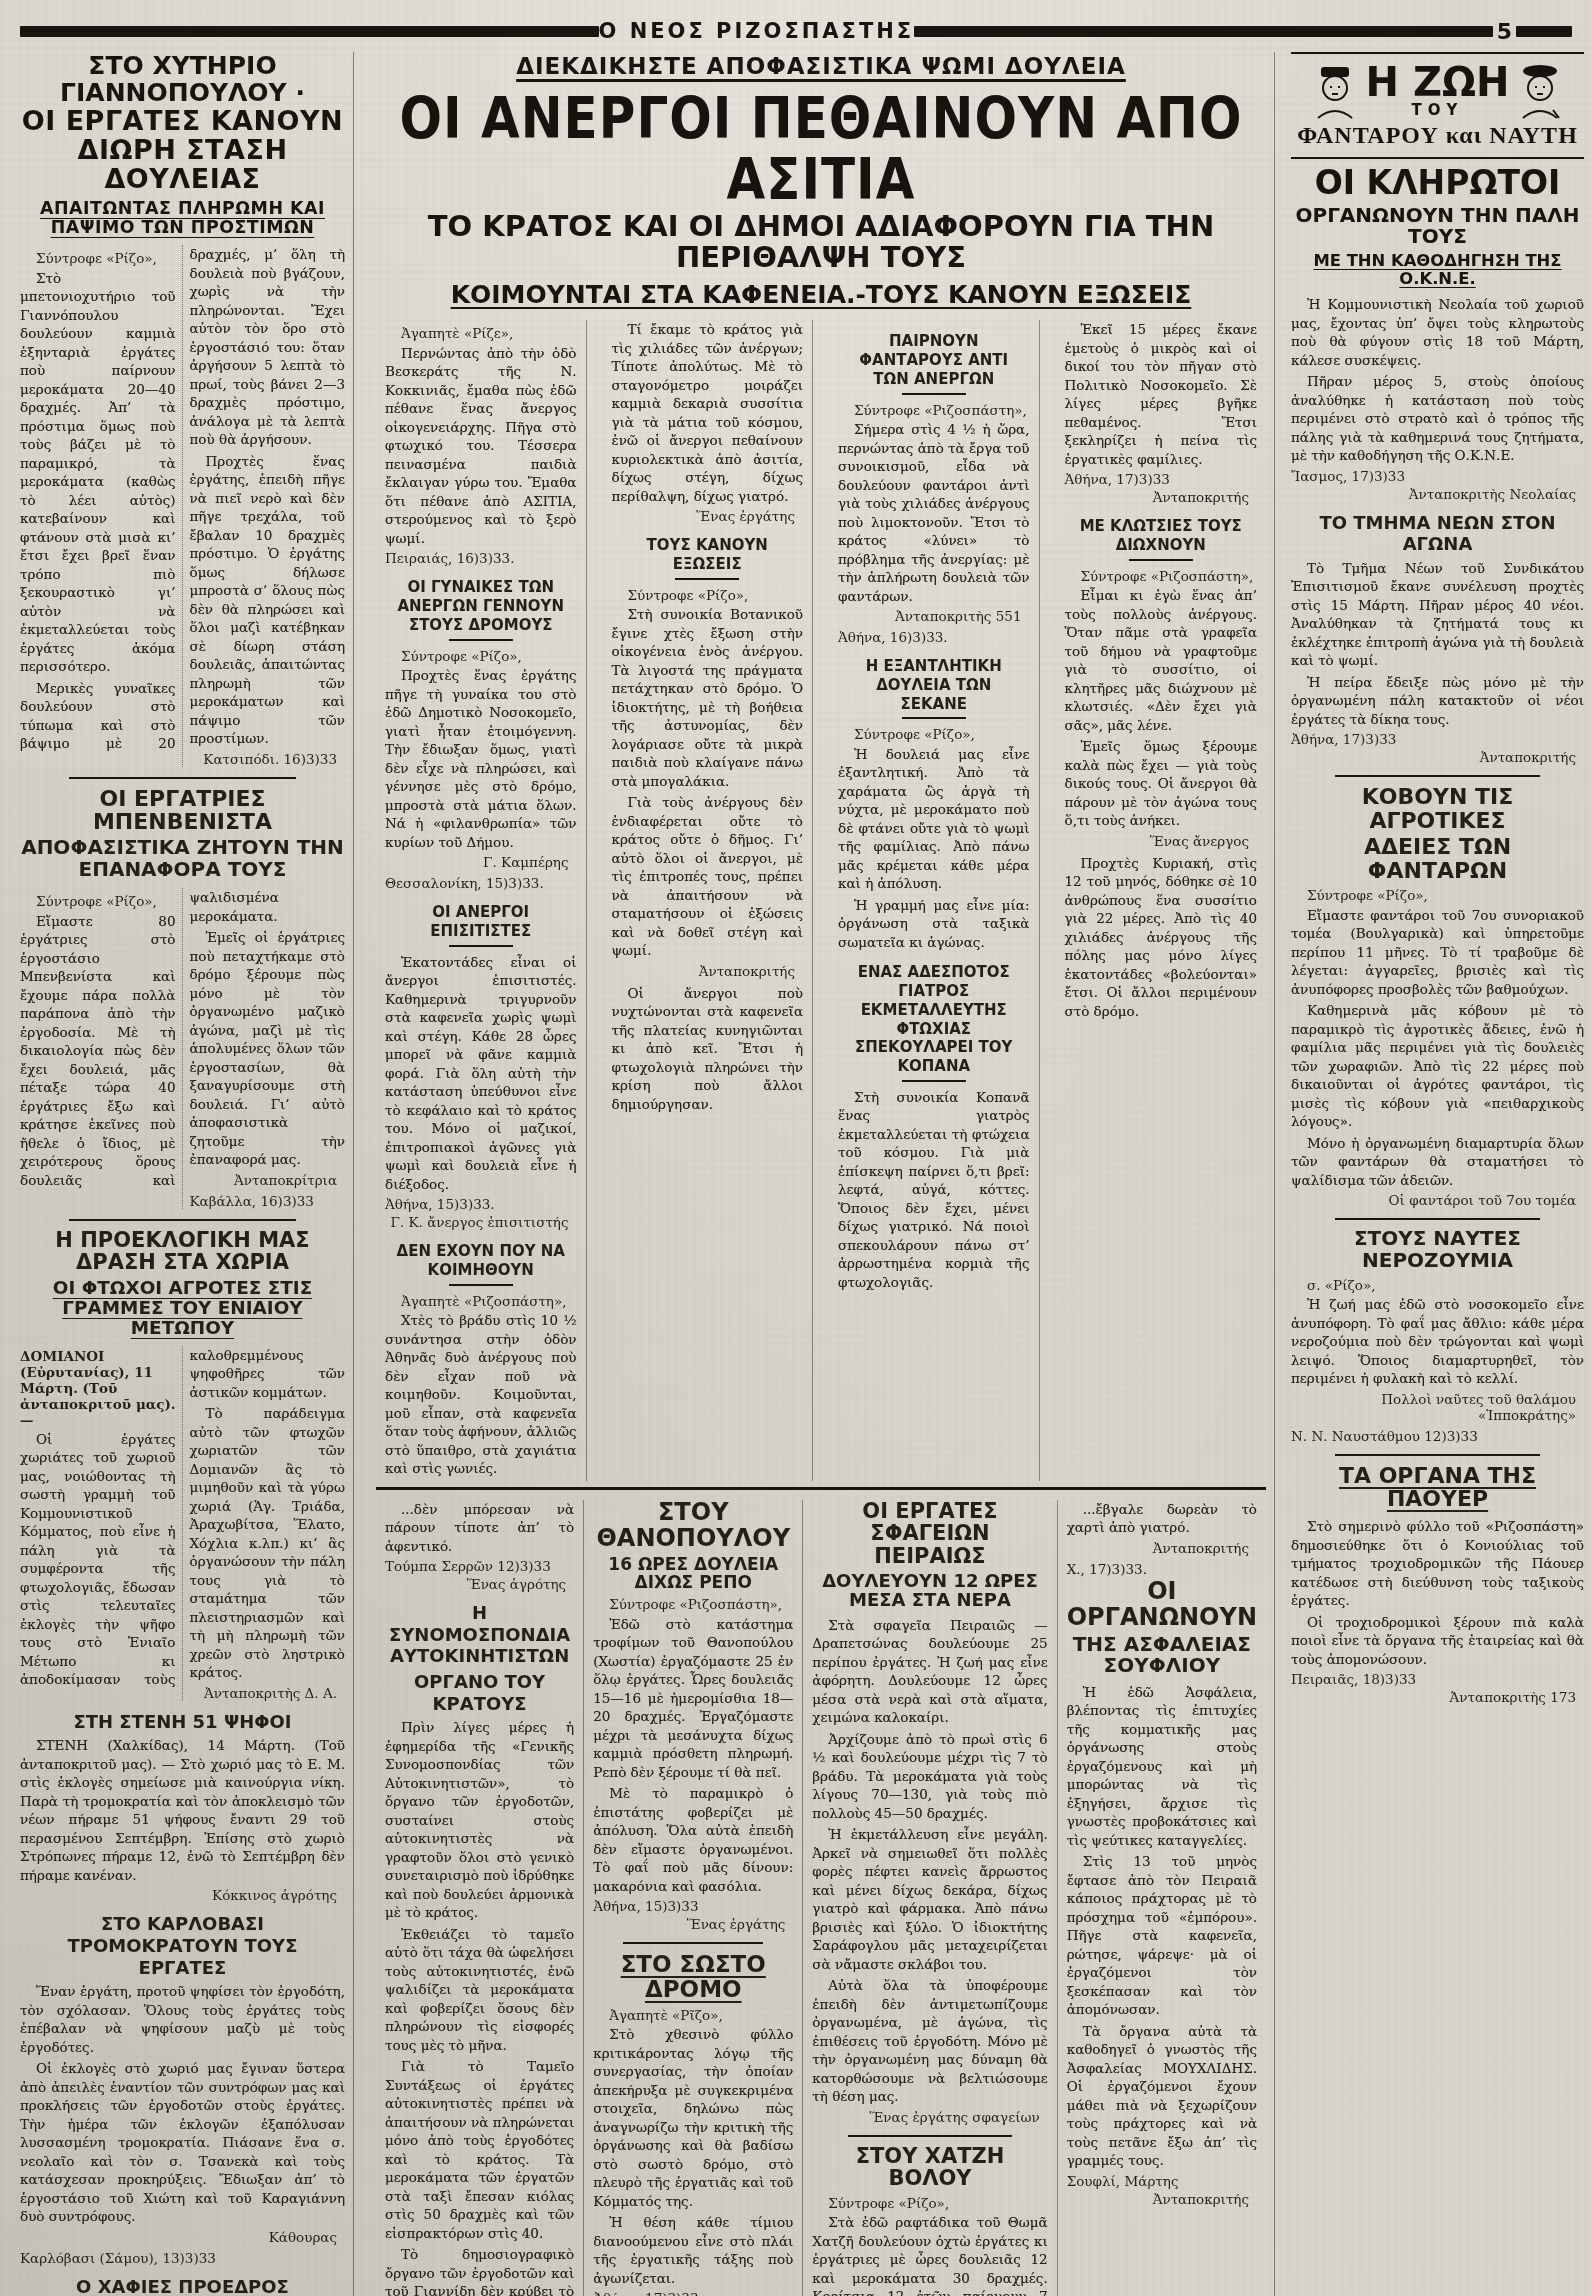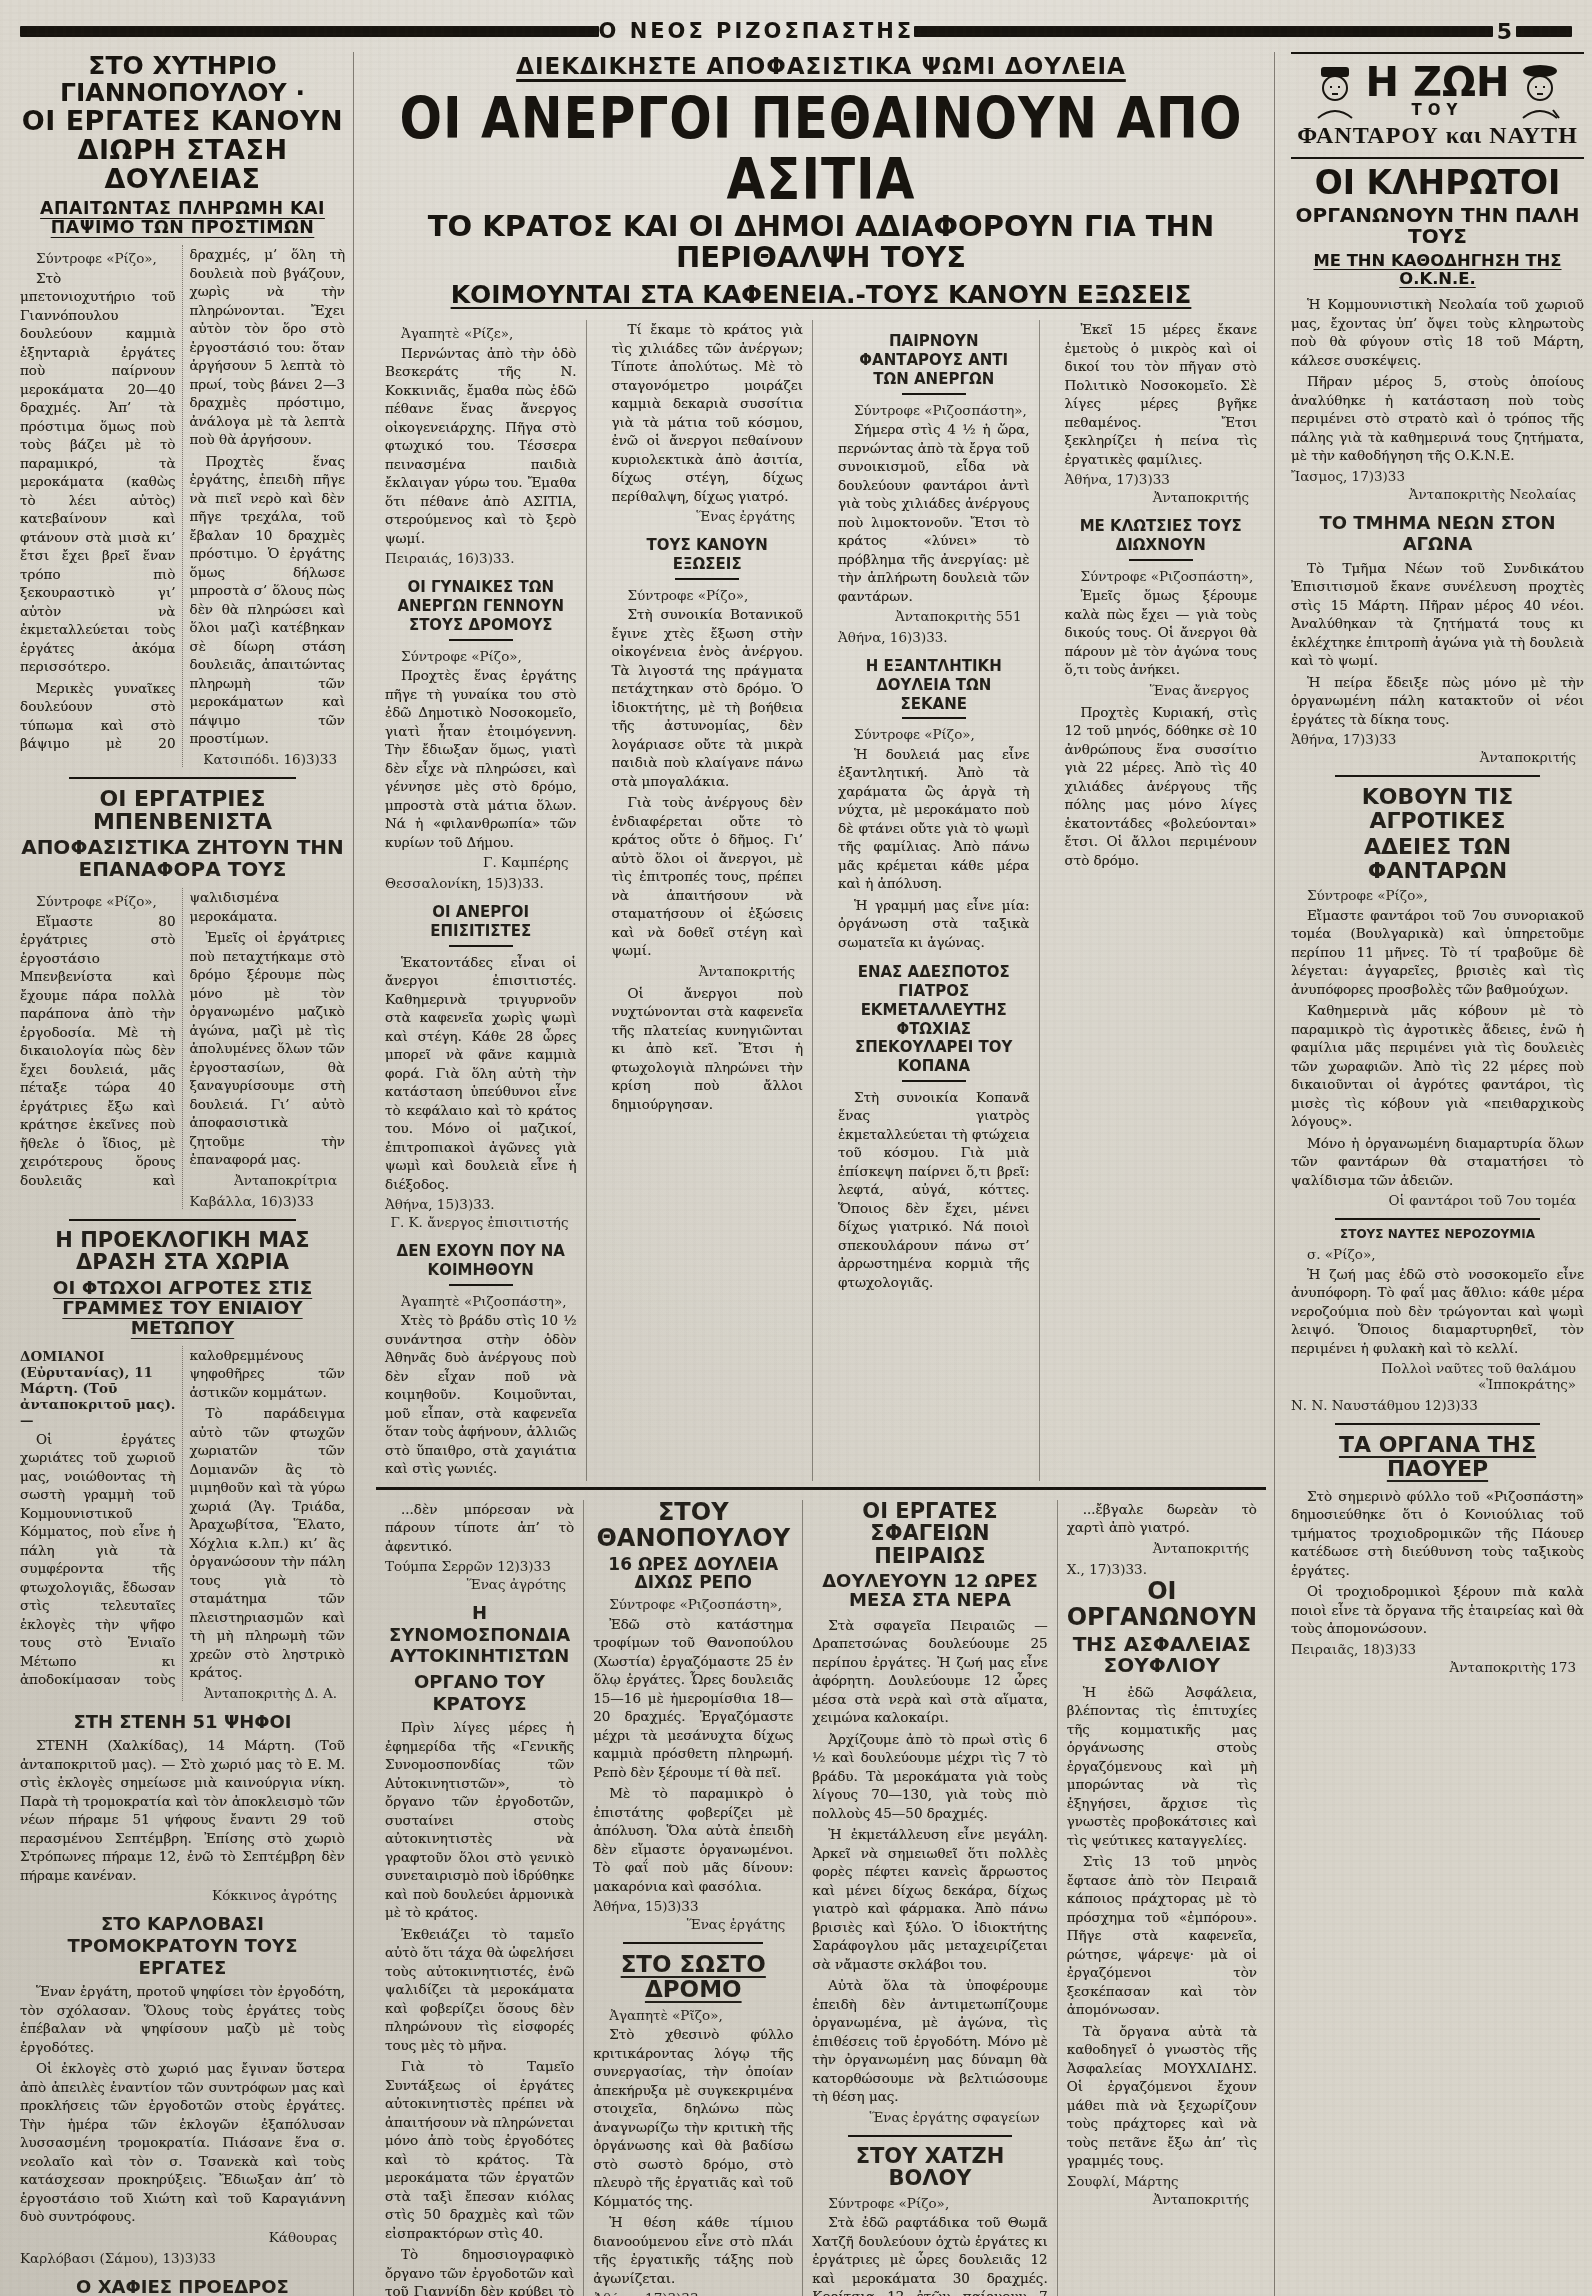--- a/index.html
+++ b/index.html
@@ -181,20 +181,21 @@
             <p class="b">Ἡ γραμμή μας εἶνε μία: ὀργάνωση στὰ ταξικὰ σωματεῖα κι ἀγώνας.</p>
             <h4 class="sub">ΕΝΑΣ ΑΔΕΣΠΟΤΟΣ ΓΙΑΤΡΟΣ ΕΚΜΕΤΑΛΛΕΥΤΗΣ ΦΤΩΧΙΑΣ ΣΠΕΚΟΥΛΑΡΕΙ ΤΟΥ ΚΟΠΑΝΑ</h4>
             <p class="b">Στὴ συνοικία Κοπανᾶ ἕνας γιατρὸς ἐκμεταλλεύεται τὴ φτώχεια τοῦ κόσμου. Γιὰ μιὰ ἐπίσκεψη παίρνει ὅ,τι βρεῖ: λεφτά, αὐγά, κόττες. Ὅποιος δὲν ἔχει, μένει δίχως γιατρικό. Νά ποιοὶ σπεκουλάρουν πάνω στ’ ἀρρωστημένα κορμιὰ τῆς φτωχολογιᾶς.</p>
           </div>
           <div>
             <p class="b">Ἐκεῖ 15 μέρες ἔκανε ἐμετοὺς ὁ μικρὸς καὶ οἱ δικοί του τὸν πῆγαν στὸ Πολιτικὸ Νοσοκομεῖο. Σὲ λίγες μέρες βγῆκε πεθαμένος. Ἔτσι ξεκληρίζει ἡ πείνα τὶς ἐργατικὲς φαμίλιες.</p>
             <p class="dateline">Ἀθήνα, 17)3)33</p>
             <p class="sig">Ἀνταποκριτής</p>
             <h4 class="sub">ΜΕ ΚΛΩΤΣΙΕΣ ΤΟΥΣ ΔΙΩΧΝΟΥΝ</h4>
             <p class="sal">Σύντροφε «Ριζοσπάστη»,</p>
+            <p class="b">Εἶμαι κι ἐγὼ ἕνας ἀπ’ τοὺς πολλοὺς ἀνέργους. Ὅταν πᾶμε στὰ γραφεῖα τοῦ δήμου νὰ γραφτοῦμε γιὰ τὸ συσσίτιο, οἱ κλητῆρες μᾶς διώχνουν μὲ κλωτσιές. «Δὲν ἔχει γιὰ σᾶς», μᾶς λένε.</p>
             <p class="b">Ἐμεῖς ὅμως ξέρουμε καλὰ πὼς ἔχει — γιὰ τοὺς δικούς τους. Οἱ ἄνεργοι θὰ πάρουν μὲ τὸν ἀγώνα τους ὅ,τι τοὺς ἀνήκει.</p>
             <p class="sig">Ἕνας ἄνεργος</p>
             <p class="b">Προχτὲς Κυριακή, στὶς 12 τοῦ μηνός, δόθηκε σὲ 10 ἀνθρώπους ἕνα συσσίτιο γιὰ 22 μέρες. Ἀπὸ τὶς 40 χιλιάδες ἀνέργους τῆς πόλης μας μόνο λίγες ἑκατοντάδες «βολεύονται» ἔτσι. Οἱ ἄλλοι περιμένουν στὸ δρόμο.</p>
           </div>
         </div>
       </section>
 
       <div class="rule"></div>
 
       <section class="cb">
@@ -330,21 +331,21 @@
         <p class="sal">Σύντροφε «Ρίζο»,</p>
         <p class="b">Εἴμαστε φαντάροι τοῦ 7ου συνοριακοῦ τομέα (Βουλγαρικὰ) καὶ ὑπηρετοῦμε περίπου 11 μῆνες. Τὸ τί τραβοῦμε δὲ λέγεται: ἀγγαρεῖες, βρισιὲς καὶ τὶς ἀνυπόφορες προσβολὲς τῶν βαθμούχων.</p>
         <p class="b">Καθημερινὰ μᾶς κόβουν μὲ τὸ παραμικρὸ τὶς ἀγροτικὲς ἄδειες, ἐνῶ ἡ φαμίλια μᾶς περιμένει γιὰ τὶς δουλειὲς τῶν χωραφιῶν. Ἀπὸ τὶς 22 μέρες ποὺ δικαιοῦνται οἱ ἀγρότες φαντάροι, τὶς μισὲς τὶς κόβουν γιὰ «πειθαρχικοὺς λόγους».</p>
         <p class="b">Μόνο ἡ ὀργανωμένη διαμαρτυρία ὅλων τῶν φαντάρων θὰ σταματήσει τὸ ψαλίδισμα τῶν ἀδειῶν.</p>
         <p class="sig">Οἱ φαντάροι τοῦ 7ου τομέα</p>
       </article>
 
       <div class="rule mid"></div>
 
       <article>
-        <h3 class="h-big" style="font-size:12px;">ΣΤΟΥΣ ΝΑΥΤΕΣ ΝΕΡΟΖΟΥΜΙΑ</h3>
+        <h3 class="h-big" style="font-size:20px;">ΣΤΟΥΣ ΝΑΥΤΕΣ ΝΕΡΟΖΟΥΜΙΑ</h3>
         <p class="sal">σ. «Ρίζο»,</p>
         <p class="b">Ἡ ζωή μας ἐδῶ στὸ νοσοκομεῖο εἶνε ἀνυπόφορη. Τὸ φαΐ μας ἄθλιο: κάθε μέρα νεροζούμια ποὺ δὲν τρώγονται καὶ ψωμὶ λειψό. Ὅποιος διαμαρτυρηθεῖ, τὸν περιμένει ἡ φυλακὴ καὶ τὸ κελλί.</p>
         <p class="sig">Πολλοὶ ναῦτες τοῦ θαλάμου «Ἱπποκράτης»</p>
         <p class="dateline">Ν. Ν. Ναυστάθμου 12)3)33</p>
       </article>
 
       <div class="rule mid"></div>
 
       <article>
         <h3 class="h-big" style="font-size:22px;text-decoration:underline;text-underline-offset:4px;">ΤΑ ΟΡΓΑΝΑ ΤΗΣ ΠΑΟΥΕΡ</h3>

